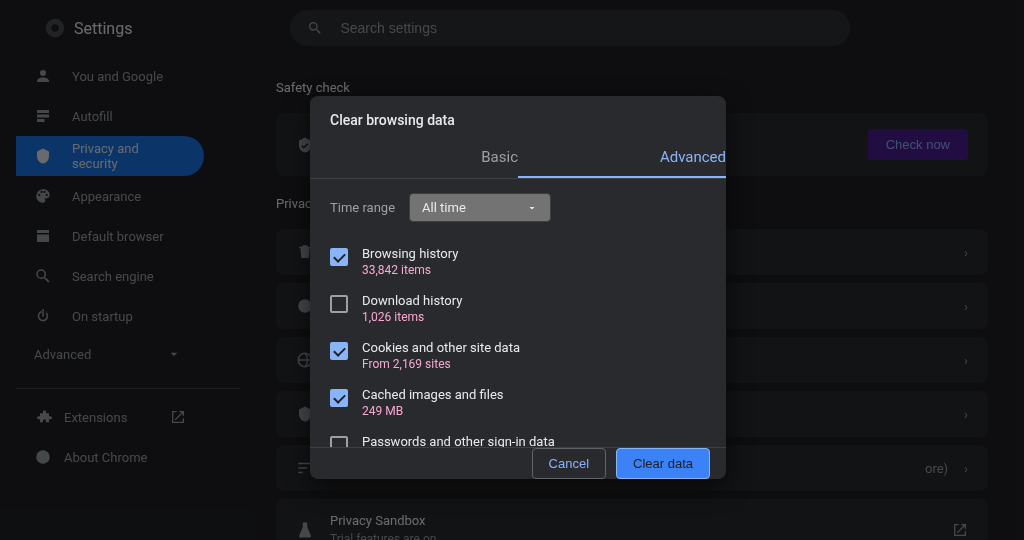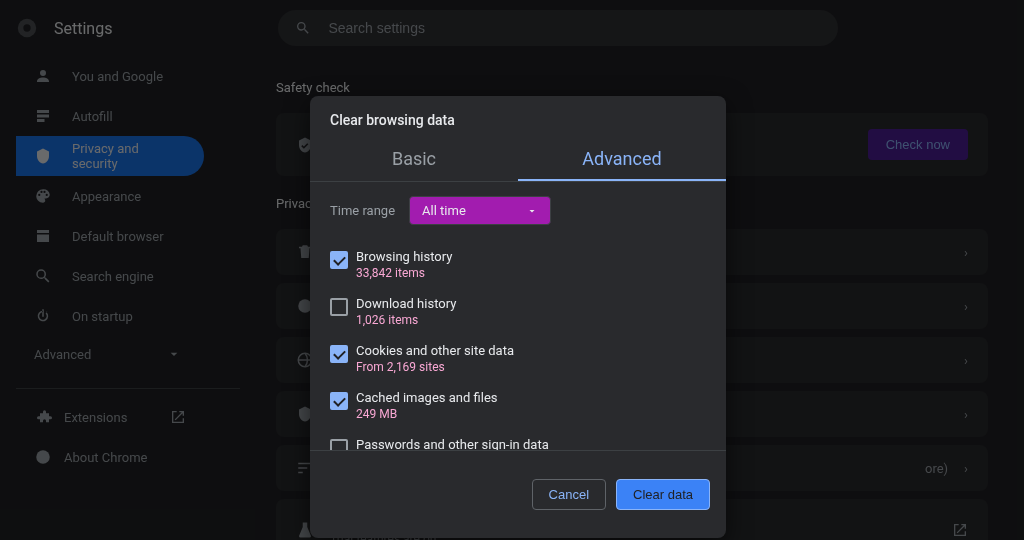--- a/index.html
+++ b/index.html
@@ -19,21 +19,22 @@
   inset: 0;
   background: rgba(0,0,0,0.55);
   z-index: 5;
   pointer-events: none;
 }
 .header {
   height: 56px;
   display: flex;
   align-items: center;
   padding: 4px 16px;
-  gap: 16px;
+  gap: 8px;
+  margin-left: 28px;
 }
 .chrome-logo { width: 22px; height: 22px; opacity: 0.7; }
 .header-title {
   font-size: 16px;
   color: #e8eaed;
   font-weight: 400;
 }
 .search-wrap {
   margin-left: 150px;
   flex: 0 0 560px;
@@ -155,24 +156,24 @@
   font-size: 14px;
   font-weight:500;
   padding: 16px 20px 10px 20px;
 }
 .tabs {
   display:flex;
   border-bottom:1px solid #3c4043;
 }
 .tab {
   flex:1;
-  text-align:center;
+  text-align:right;
   padding: 10px 0;
   color:#9aa0a6;
-  font-size:18px;
+  font-size:15px;
   cursor:pointer;
   border-bottom:2px solid transparent;
 }
 .tab.active {
   color:#8ab4f8;
   border-bottom:2px solid #8ab4f8;
 }
 .dialog-body {
   padding: 14px 20px 4px 20px;
   max-height: 268px;
@@ -180,34 +181,34 @@
 }
 .time-row {
   display:flex;
   align-items:center;
   gap:14px;
   margin-bottom:16px;
   font-size:13px;
 }
 .time-label { color:#9aa0a6; }
 .select {
-  background:#a21caf;
+  background:#737373;
   border:1px solid #3c4043;
   color:#e8eaed;
   padding:6px 12px;
   border-radius:4px;
   display:flex;
   align-items:center;
   gap:60px;
   cursor:pointer;
   font-size:13px;
 }
 .check-row {
   display:flex;
-  gap:8px;
+  gap:14px;
   padding:8px 0;
   align-items:flex-start;
 }
 .checkbox {
   width:18px;
   height:18px;
   border:2px solid #9aa0a6;
   border-radius:2px;
   flex:0 0 18px;
   display:flex;
@@ -226,21 +227,21 @@
   height:9px;
   border:solid #202124;
   border-width:0 2px 2px 0;
   transform:rotate(45deg);
   margin-top:-2px;
 }
 .check-label .ct { color:#e8eaed; font-size:13px; }
 .check-label .cs { color:#f9a8d4; font-size:12px; margin-top:2px;}
 .dialog-actions {
   border-top:1px solid #3c4043;
-  padding:28px 16px;
+  padding:0 16px;
   display:flex;
   justify-content:flex-end;
   gap:10px;
 }
 .btn {
   padding:7px 16px;
   border-radius:4px;
   font-size:13px;
   cursor:pointer;
   border:1px solid #5f6368;

